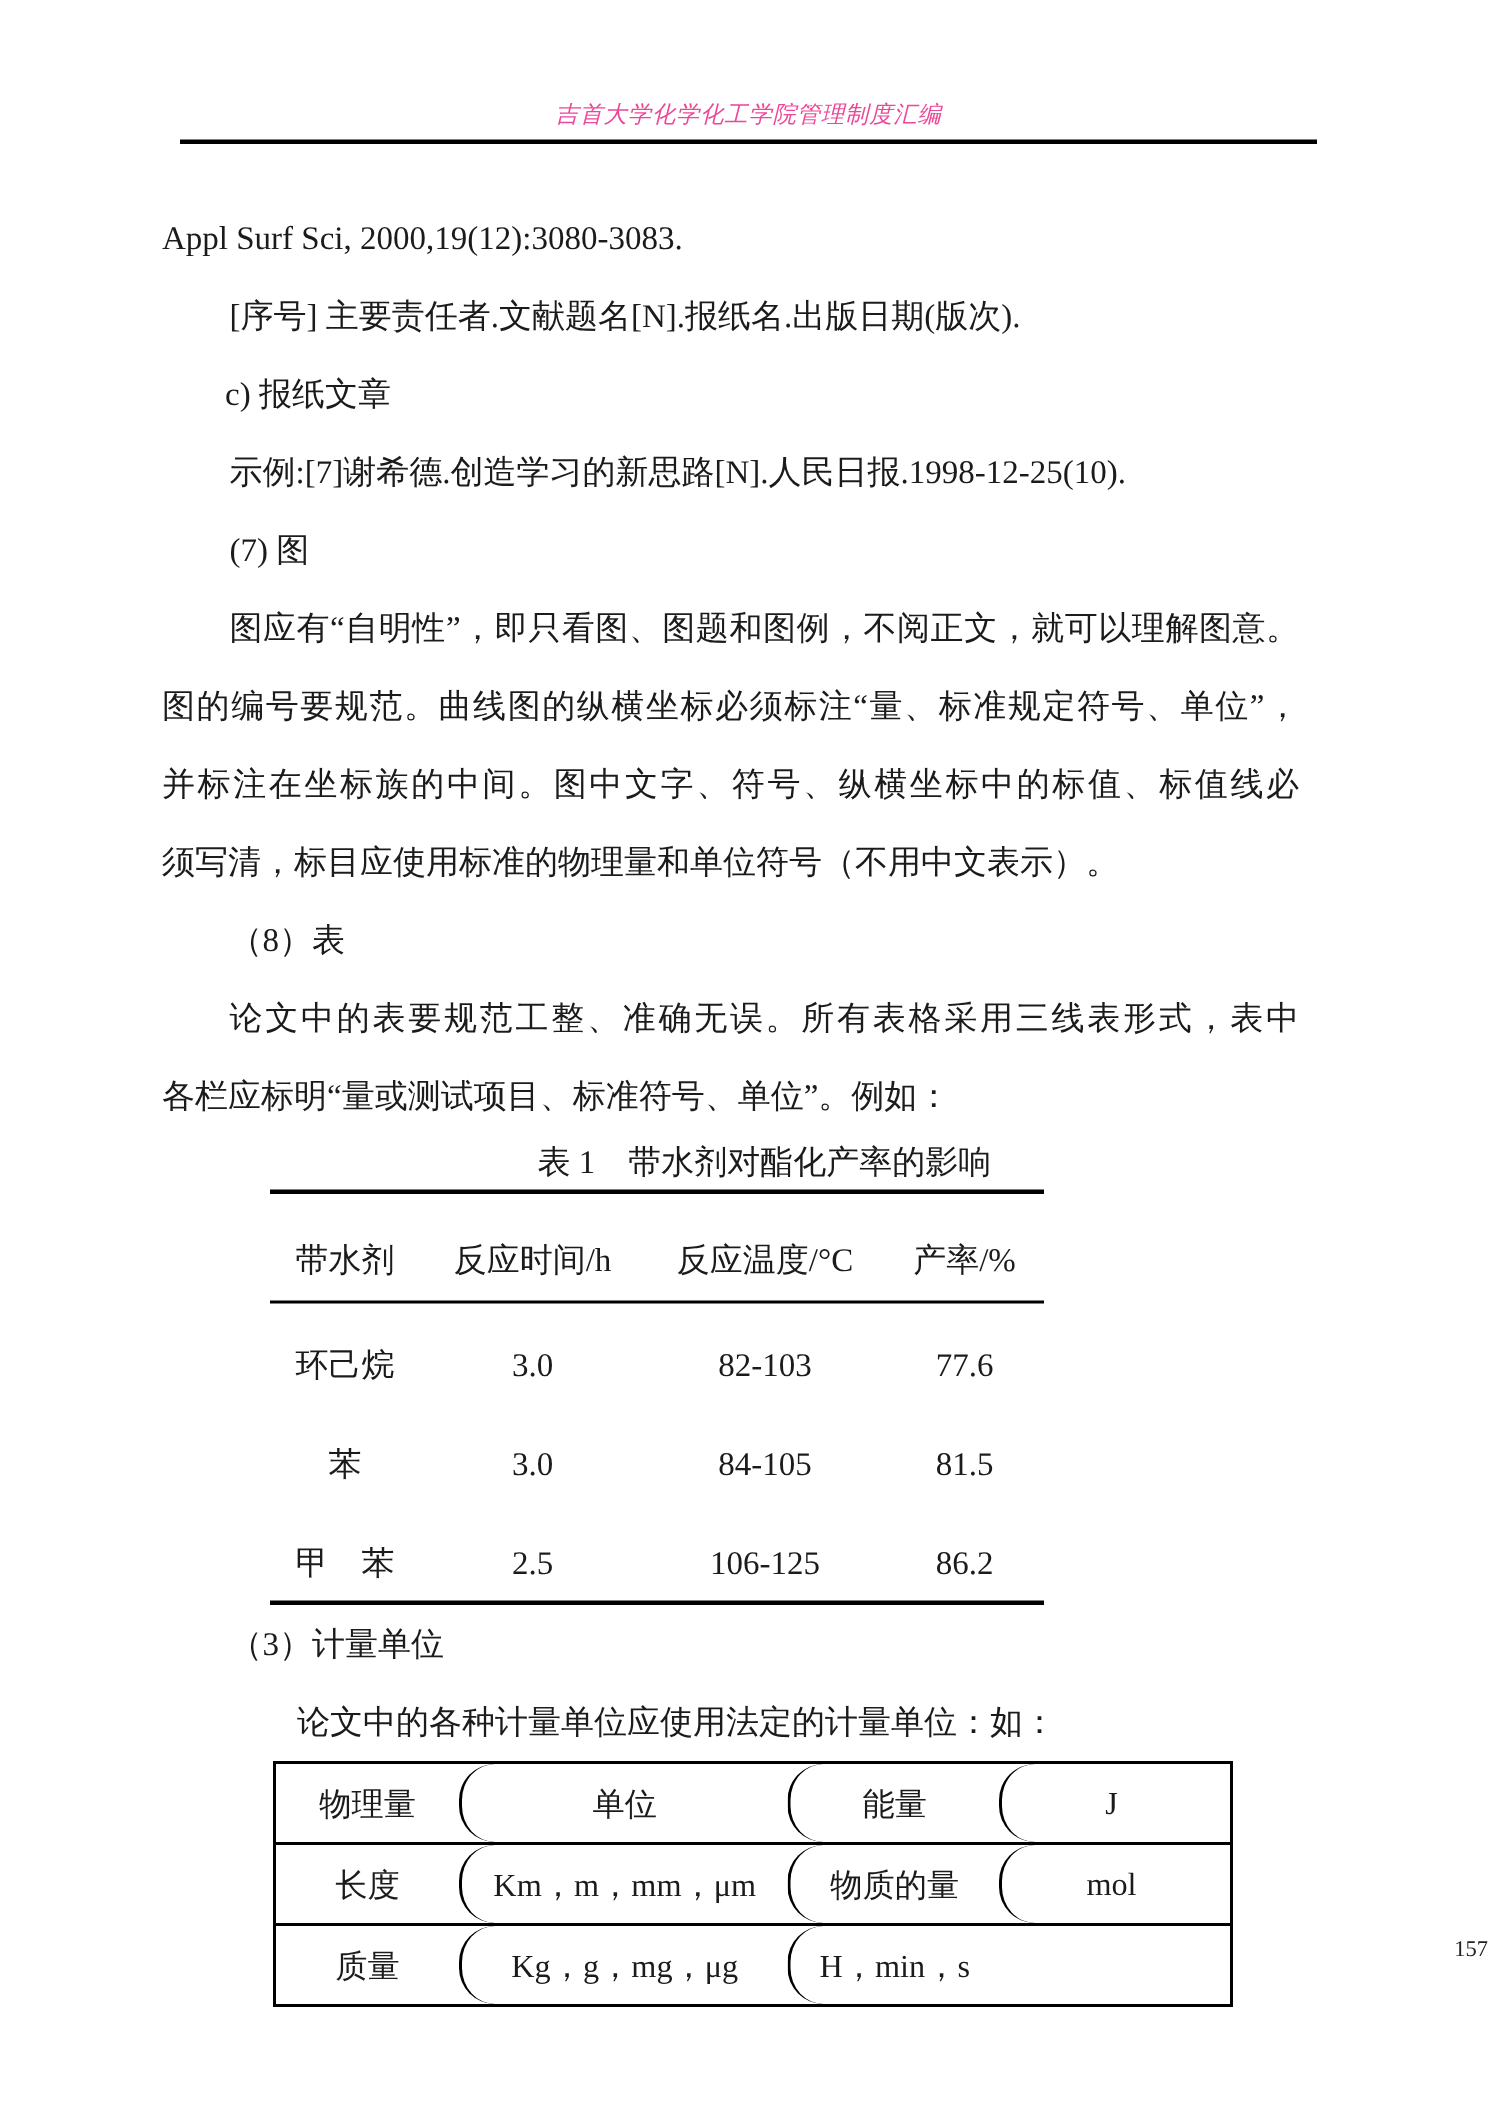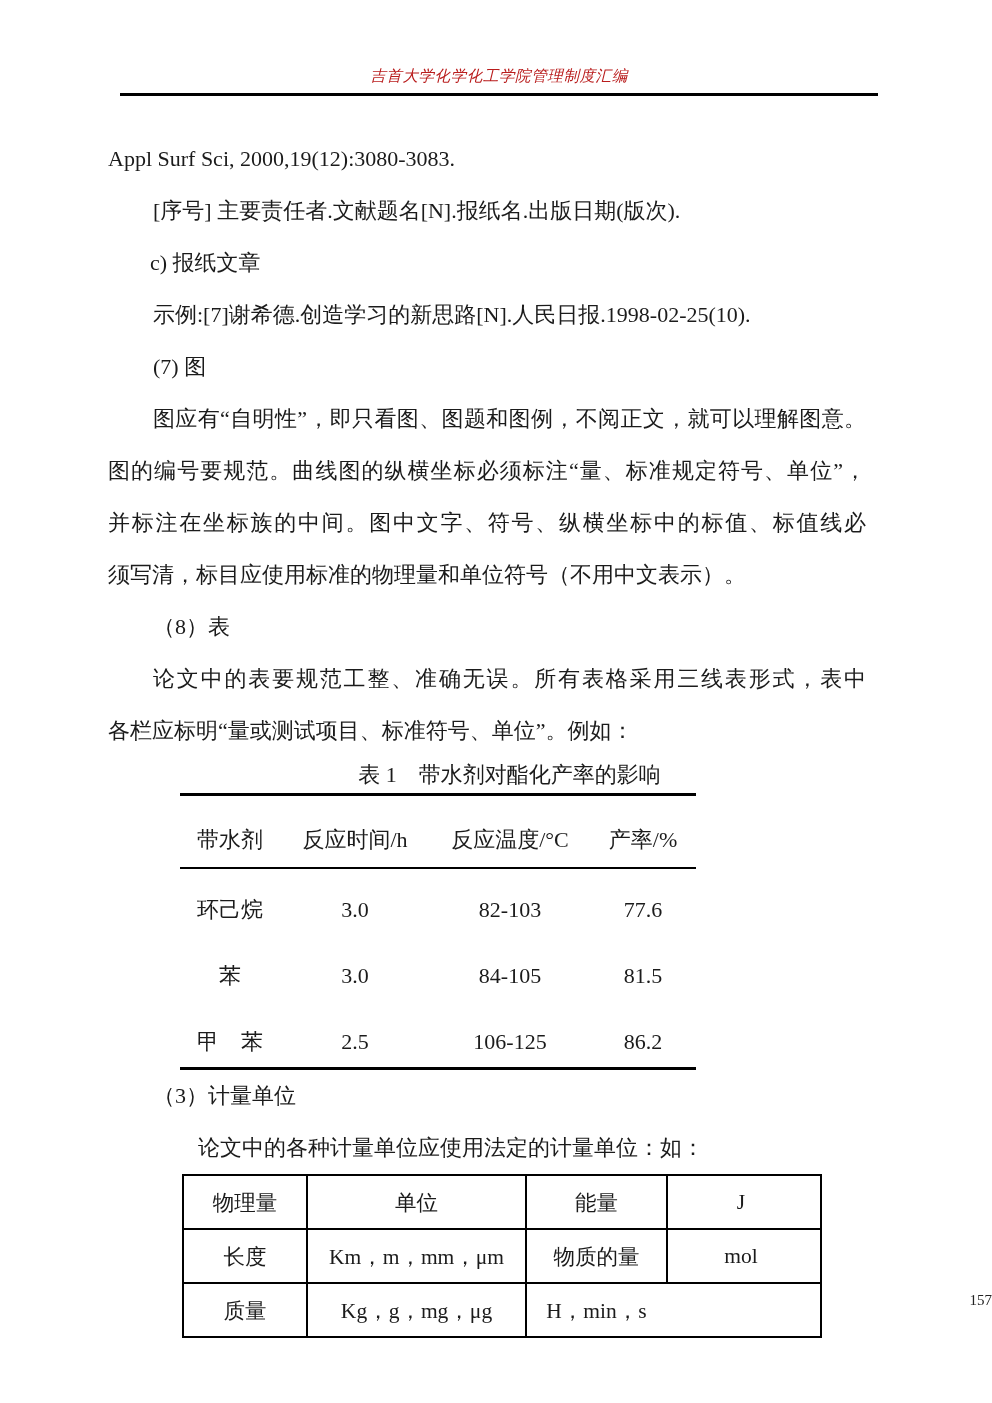--- a/index.html
+++ b/index.html
@@ -11,21 +11,21 @@
     color:#1b1b1b;
     overflow:hidden;
   }
   
   .hdr{
     position:absolute;top:66px;left:120px;width:758px;
     text-align:center;
     font-style:italic;
     font-size:15.5px;
     letter-spacing:0.6px;
-    color:#b91c1c;
+    color:#ec4899;
   }
   .hdr-rule{
     position:absolute;top:93px;left:120px;width:758px;height:3px;
     background:#000;
   }
   
   .content{
     position:absolute;top:133px;left:108px;width:758px;
   }
   .line{
@@ -76,20 +76,21 @@
   .t2-row{
     display:grid;
     grid-template-columns:122px 219px 141px 148px;
     height:52px;
   }
   .t2-row:not(:first-child){border-top:2px solid #000;}
   .t2-cell{
     display:flex;align-items:center;justify-content:center;
     font-size:21.5px;
     white-space:pre;
+    border-radius:24px;
   }
   .t2-cell:not(:first-child){border-left:2px solid #000;}
   
   .footer{
     position:absolute;top:1292px;left:0;width:992px;
     text-align:right;
     font-size:15px;
     color:#222;
   }
 </style>
@@ -98,21 +99,21 @@
 
 <div class="page">
 
   <div class="hdr">吉首大学化学化工学院管理制度汇编</div>
   <div class="hdr-rule"></div>
 
   <div class="content">
     <div class="line">Appl Surf Sci, 2000,19(12):3080-3083.</div>
     <div class="line pad45">[序号] 主要责任者.文献题名[N].报纸名.出版日期(版次).</div>
     <div class="line pad42">c) 报纸文章</div>
-    <div class="line pad45">示例:[7]谢希德.创造学习的新思路[N].人民日报.1998-02-25(10).</div>
+    <div class="line pad45">示例:[7]谢希德.创造学习的新思路[N].人民日报.1998-12-25(10).</div>
     <div class="line pad45">(7) 图</div>
     <div class="line pad45 just">图应有“自明性”，即只看图、图题和图例，不阅正文，就可以理解图意。</div>
     <div class="line just">图的编号要规范。曲线图的纵横坐标必须标注“量、标准规定符号、单位”，</div>
     <div class="line just">并标注在坐标族的中间。图中文字、符号、纵横坐标中的标值、标值线必</div>
     <div class="line">须写清，标目应使用标准的物理量和单位符号（不用中文表示）。</div>
     <div class="line pad45">（8）表</div>
     <div class="line pad45 just">论文中的表要规范工整、准确无误。所有表格采用三线表形式，表中</div>
     <div class="line">各栏应标明“量或测试项目、标准符号、单位”。例如：</div>
 
     <div class="t1-title">表 1　带水剂对酯化产率的影响</div>

